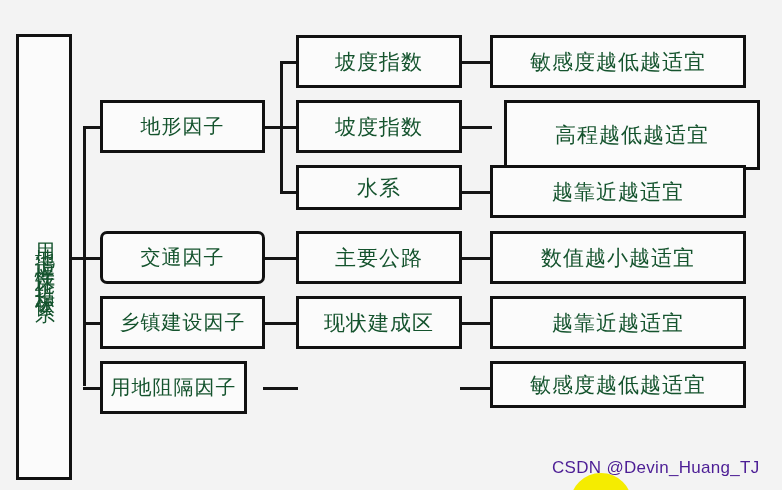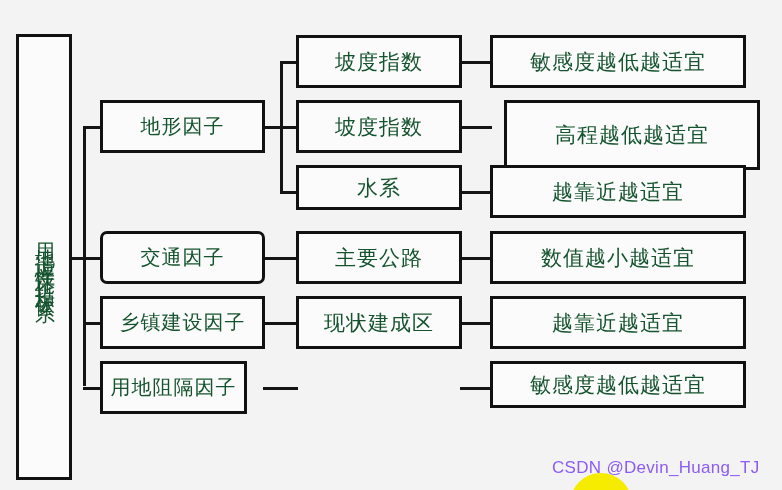--- a/index.html
+++ b/index.html
@@ -43,21 +43,21 @@
   .conn {
     position: absolute;
     background: #141414;
     z-index: 1;
   }
   .conn.h { height: 3px; }
   .conn.v { width: 3px; }
   .watermark {
     position: absolute;
     z-index: 6;
-    color: #8b5cf6;
+    color: #4c1d95;
     font-family: "Liberation Sans", sans-serif;
     font-size: 17px;
     letter-spacing: 0.3px;
     white-space: nowrap;
   }
   .wm-dot {
     position: absolute;
     z-index: 5;
     background: #f5ec00;
     border-radius: 50%;

